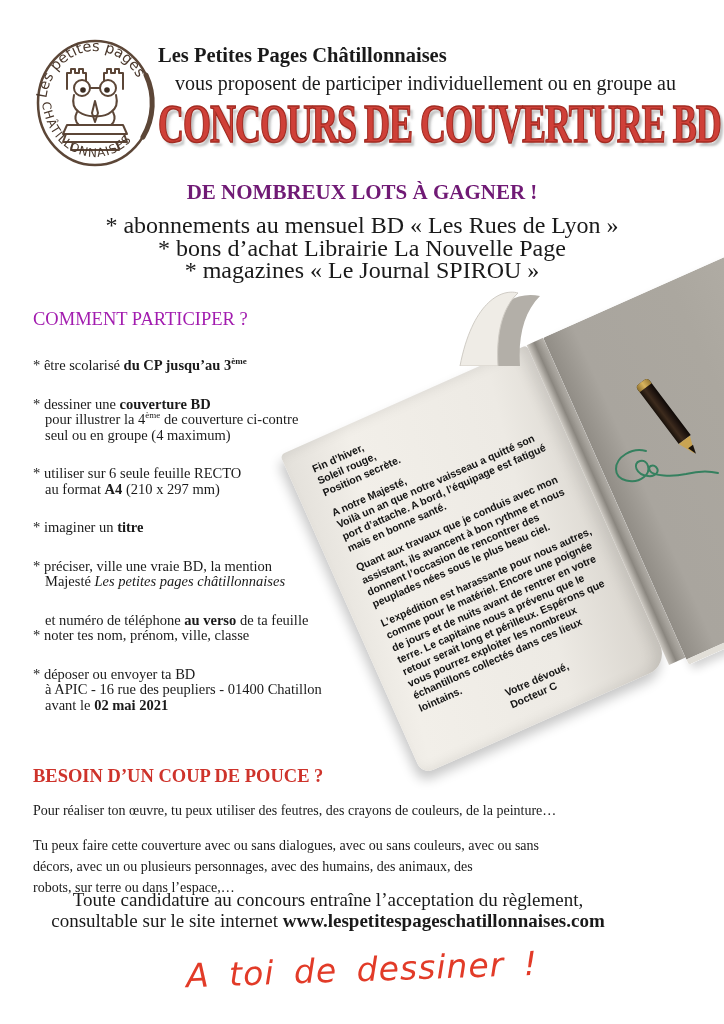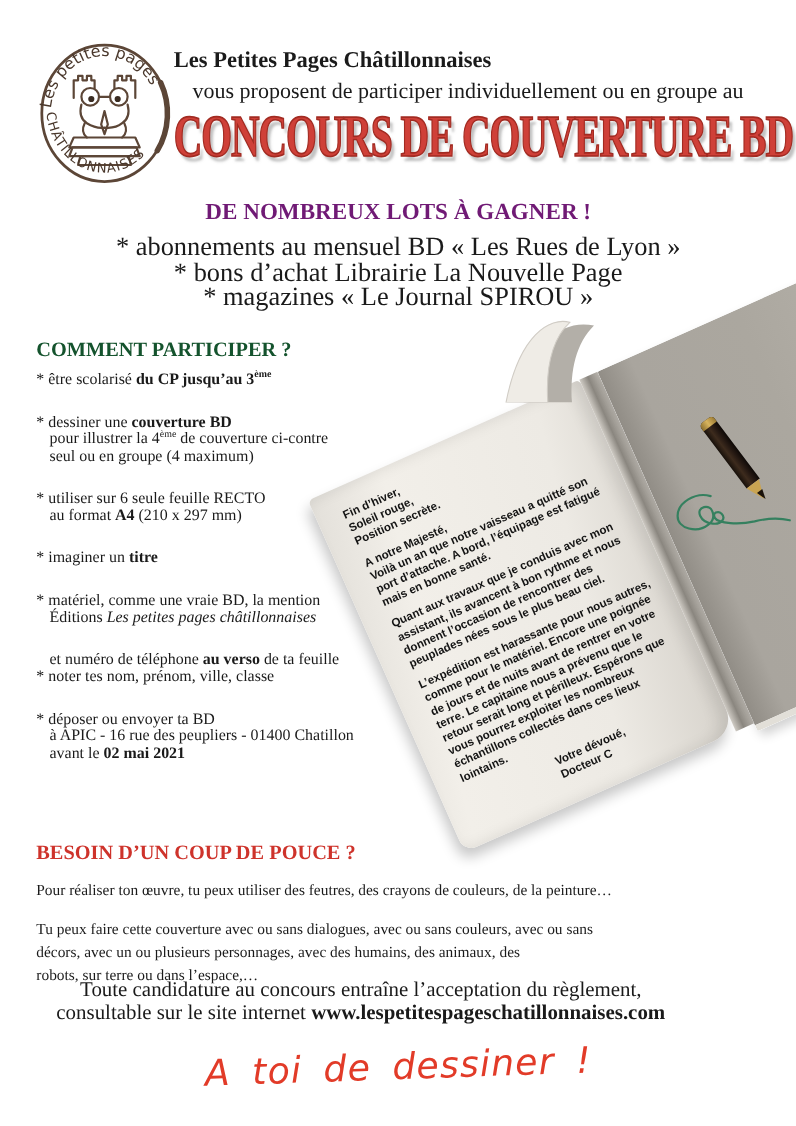--- a/index.html
+++ b/index.html
@@ -17,21 +17,21 @@
              transform:scaleY(1.5);transform-origin:0 0;
              text-shadow:3px 3px 2px rgba(140,140,140,0.55);}
 
   
   .prizes{position:absolute;left:0;top:180px;width:724px;text-align:center;}
   .prizes h2{margin:0 0 9px 0;font-size:21px;color:#701a75;font-weight:bold;}
   .prize-item{font-size:24px;line-height:22.5px;}
 
   
   .howto{position:absolute;left:33px;top:309px;width:400px;}
-  .howto h2{margin:0 0 8px 0;font-size:18.5px;color:#14532d;font-weight:bold;}
+  .howto h2{margin:0 0 28px 0;font-size:18.5px;color:#a21caf;font-weight:normal;}
   .bullet{font-size:14.5px;line-height:15.5px;margin-bottom:23px;}
   .bullet .ln{white-space:nowrap;}
   .bullet .cont{padding-left:12px;}
   .bullet sup{font-size:9px;vertical-align:super;line-height:0;}
   .bsup{font-weight:bold;}
   .it{font-style:italic;}
 
   
   .book-group{position:absolute;left:280px;top:455px;width:0;height:0;
               transform:rotate(-24deg);transform-origin:0 0;}
@@ -142,22 +142,22 @@
     <div class="bullet">
       <div class="ln">* utiliser sur 6 seule feuille RECTO</div>
       <div class="ln cont"><span>au format </span><span class="b">A4</span><span> (210 x 297 mm)</span></div>
     </div>
 
     <div class="bullet">
       <div class="ln"><span>* imaginer un </span><span class="b">titre</span></div>
     </div>
 
     <div class="bullet">
-      <div class="ln">* matériel, comme une vraie BD, la mention</div>
-      <div class="ln cont"><span>Éditions </span><span class="it">Les petites pages châtillonnaises</span></div>
+      <div class="ln">* préciser, ville une vraie BD, la mention</div>
+      <div class="ln cont"><span>Majesté </span><span class="it">Les petites pages châtillonnaises</span></div>
     </div>
 
     <div class="bullet">
       <div class="ln cont"><span>et numéro de téléphone </span><span class="b">au verso</span><span> de ta feuille</span></div>
       <div class="ln">* noter tes nom, prénom, ville, classe</div>
     </div>
 
     <div class="bullet">
       <div class="ln">* déposer ou envoyer ta BD</div>
       <div class="ln cont">à APIC - 16 rue des peupliers - 01400 Chatillon</div>

